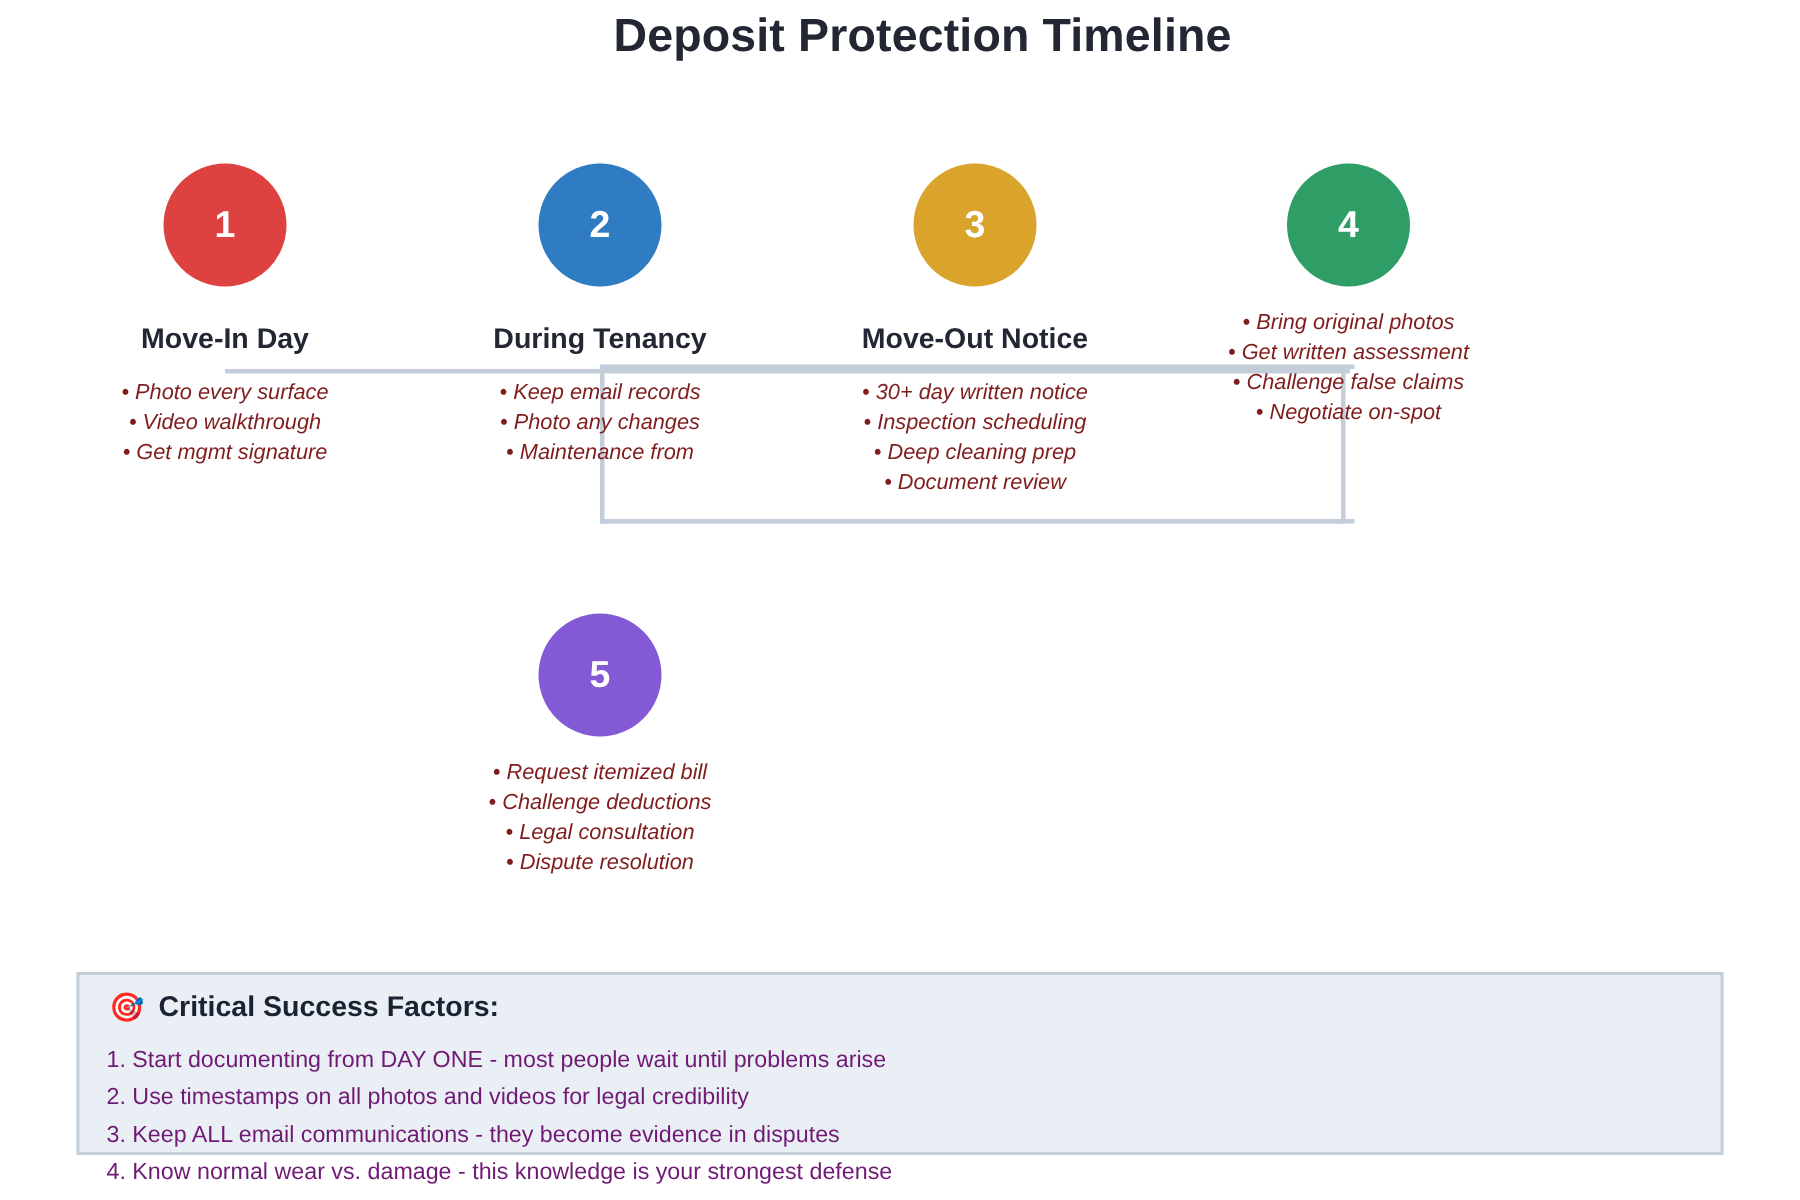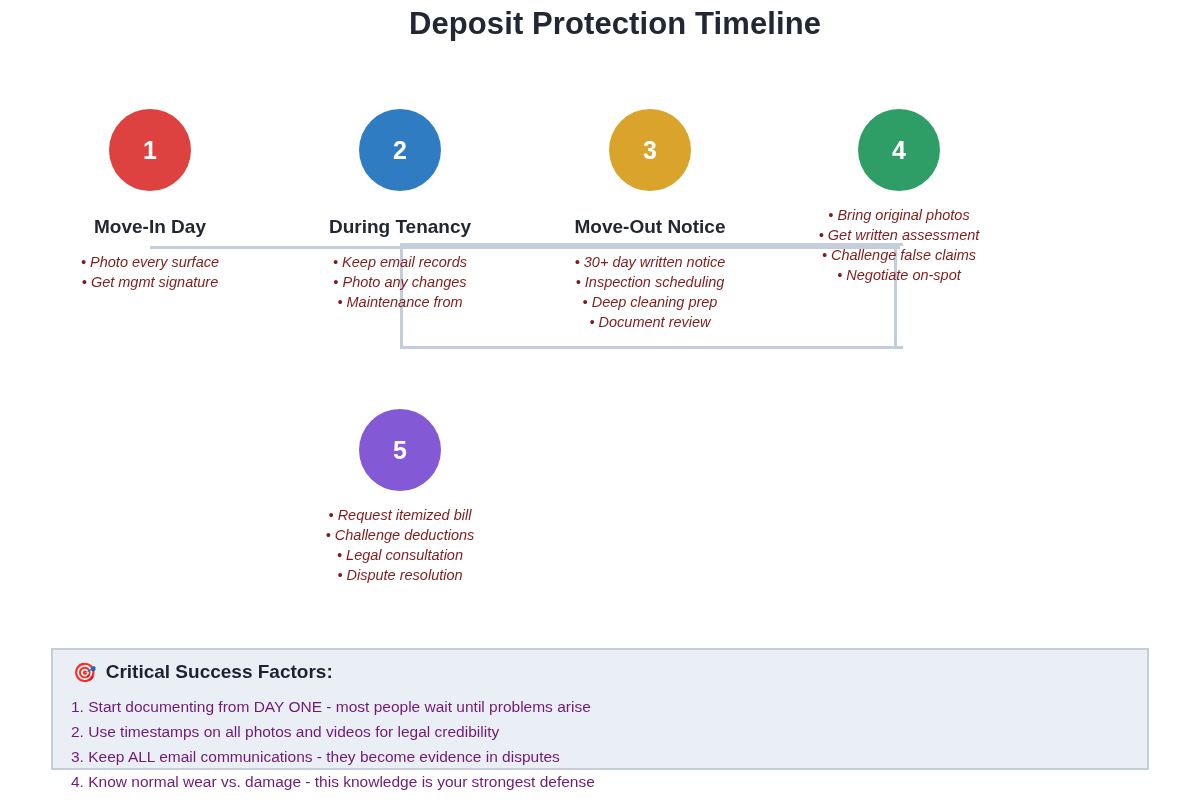--- a/index.html
+++ b/index.html
@@ -161,20 +161,21 @@
 <div class="stage-box">
   <div class="box-top-edge"></div>
   <div class="box-bottom-edge"></div>
 </div>
 
 <div class="step" id="step-1">
   <div class="step-circle" style="background:#dd4140">1</div>
   <div class="step-label">Move-In Day</div>
   <div class="step-items">
     <div>• Photo every surface</div>
+    <div>• Video walkthrough</div>
     <div>• Get mgmt signature</div>
   </div>
 </div>
 
 <div class="step" id="step-2">
   <div class="step-circle" style="background:#2f7cc2">2</div>
   <div class="step-label">During Tenancy</div>
   <div class="step-items">
     <div>• Keep email records</div>
     <div>• Photo any changes</div>

